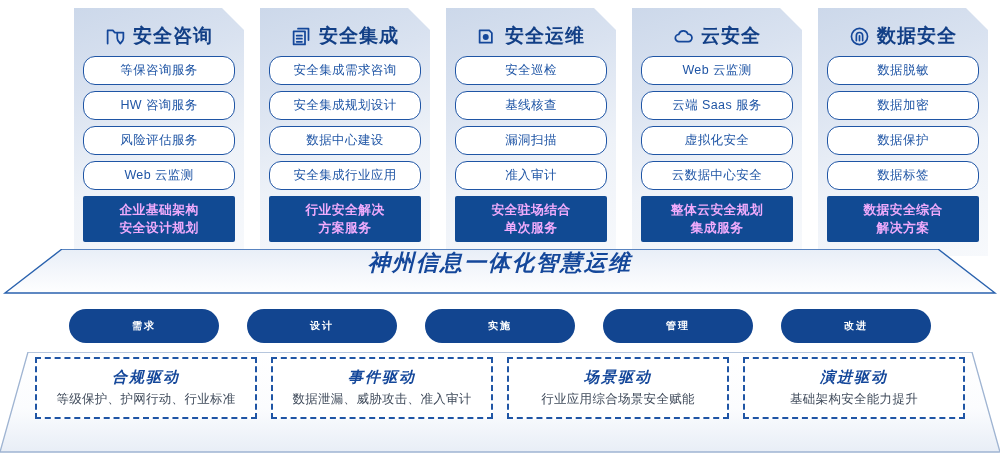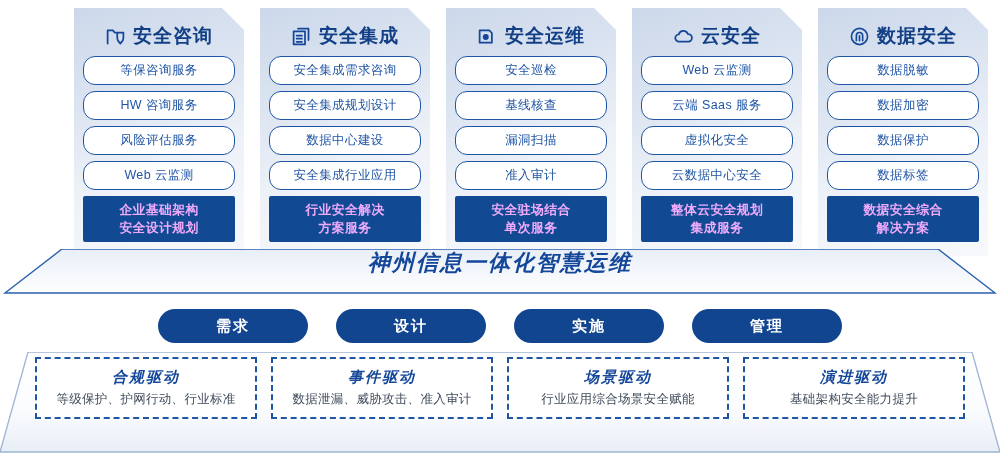--- a/index.html
+++ b/index.html
@@ -82,21 +82,21 @@
   
   .pills{
     position:absolute;left:0;top:309px;width:1000px;height:36px;
     display:flex;justify-content:center;gap:28px;
   }
   .pill{
     width:150px;height:34px;
     background:#124590;
     border-radius:17px;
     display:flex;align-items:center;justify-content:center;
-    color:#ffffff;font-size:15px;font-weight:bold;letter-spacing:2px;
+    color:#ffffff;font-size:10px;font-weight:bold;letter-spacing:2px;
   }
 
   
   .base-wrap{position:absolute;left:0;top:352px;width:1000px;height:102px;}
   .base-bg{
     position:absolute;left:0;top:0;width:1000px;height:102px;
     background:linear-gradient(180deg,#ffffff 0%,#fbfcfe 55%,#e7edf6 100%);
     clip-path:polygon(28px 0, 972px 0, 1000px 100px, 0 100px);
     border:0;
   }
@@ -234,20 +234,21 @@
       <polygon points="62,0 938,0 995,44 5,44" fill="none" stroke="#2a62ae" stroke-width="1.4"></polygon>
     </svg>
     <div class="banner-title">神州信息一体化智慧运维</div>
   </div>
 
   <div class="pills">
     <div class="pill">需求</div>
     <div class="pill">设计</div>
     <div class="pill">实施</div>
     <div class="pill">管理</div>
+    <div class="pill">改进</div>
   </div>
 
   <div class="base-wrap">
     <div class="base-bg"></div>
     <svg class="base-outline" viewBox="0 0 1000 102" preserveAspectRatio="none">
       <polygon points="28,0 972,0 1000,100 0,100" fill="none" stroke="#9fb4d2" stroke-width="1.3"></polygon>
     </svg>
     <div class="drivers">
       <div class="driver">
         <div class="driver-title">合规驱动</div>

